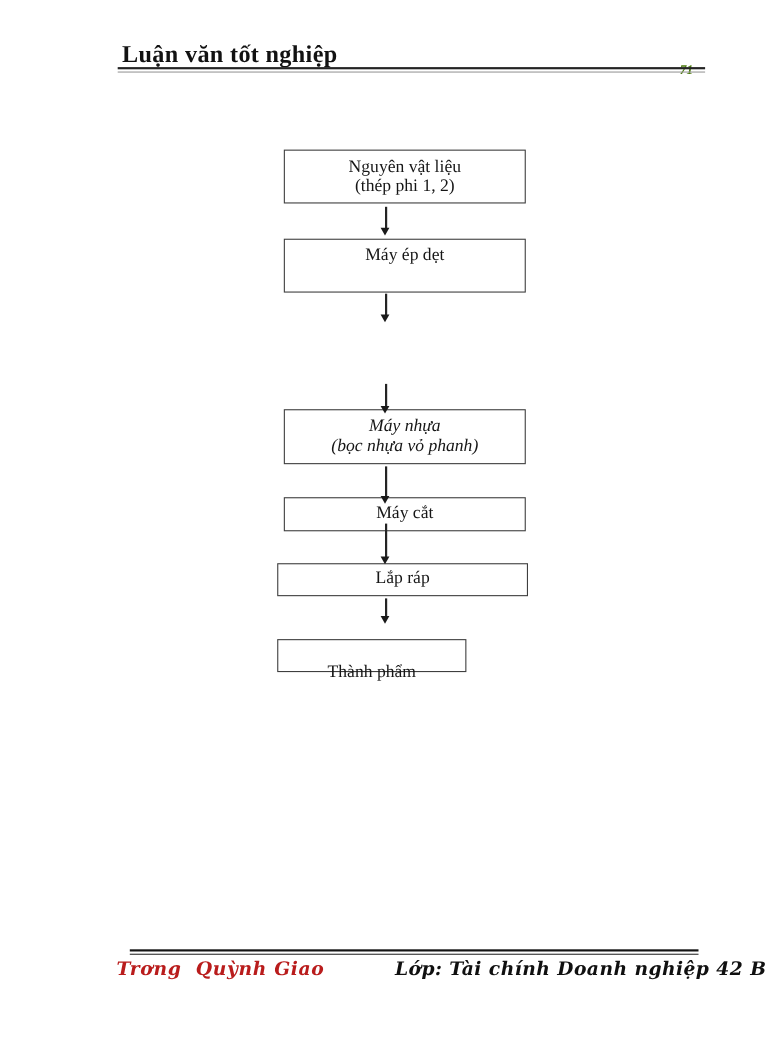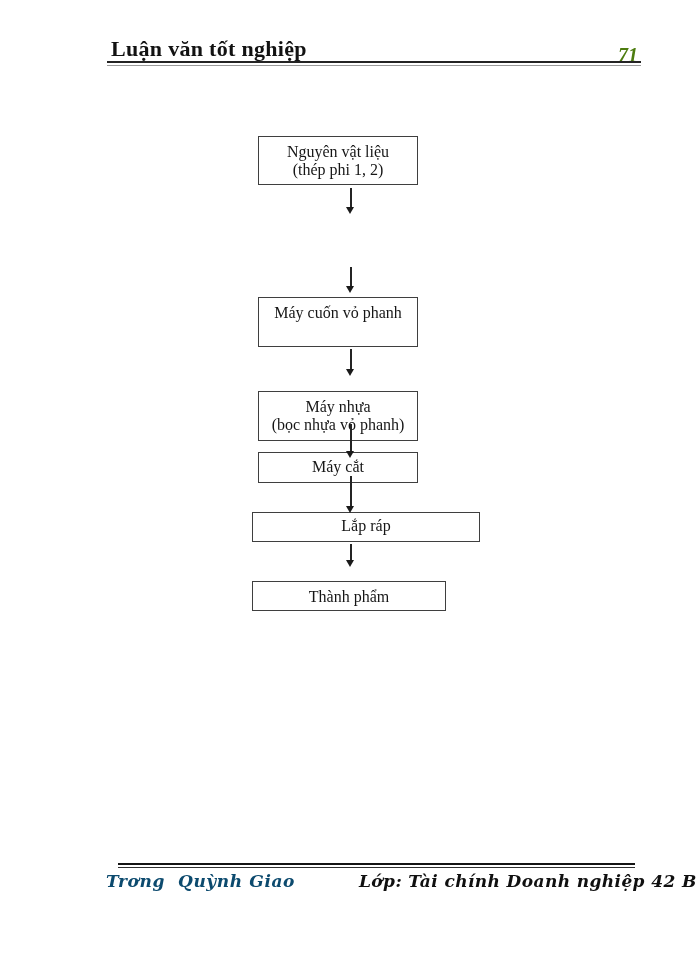--- a/index.html
+++ b/index.html
@@ -14,48 +14,48 @@
     overflow:hidden;
   }
 
   
   .header-title {
     position:absolute; left:111px; top:36px;
     font-size:22px; font-weight:bold; letter-spacing:0.3px;
     color:#121212;
   }
   .page-number {
-    position:absolute; left:618px; top:44px;
-    font-size:20px; font-weight:bold; font-style:italic;
+    position:absolute; left:618px; top:56px;
+    font-size:12px; font-weight:bold; font-style:italic;
     color:#4d7c0f;
   }
   .header-rule {
     position:absolute; left:107px; top:61px; width:534px; height:2px;
     border-top:2px solid #242424;
     border-bottom:1px solid #9a9a9a;
   }
 
   
   .node {
-    position:absolute; left:258px; width:160px;
+    position:absolute; left:258px; width:220px;
     border:1px solid #3f3f3f;
     box-sizing:border-box;
     text-align:center;
     font-size:16px; line-height:18px;
     white-space:pre-line;
     background:transparent;
     z-index:1;
   }
   .n1 { top:136px; height:49px; padding-top:6px; }
   .n2 { top:217px; height:49px; padding-top:5px; }
   .n3 { top:297px; height:50px; padding-top:6px; }
-  .n4 { top:391px; height:50px; padding-top:6px; }
+  .n4 { top:372px; height:50px; padding-top:6px;font-style:italic; }
   .n5 { top:452px; height:31px; padding-top:5px; }
   .n6 { left:252px; width:228px; top:512px; height:30px; padding-top:4px; }
-  .n7 { left:252px; width:194px; top:581px; height:30px; padding-top:6px; }
+  .n7 { left:252px; width:172px; top:581px; height:30px; padding-top:20px; }
 
   .arrow { position:absolute; left:346px; width:9px; z-index:2; }
   .a1 { top:188px; height:26px; }
   .a2 { top:267px; height:26px; }
   .a3 { top:349px; height:27px; }
   .a4 { top:424px; height:34px; }
   .a5 { top:476px; height:37px; }
   .a6 { top:544px; height:23px; }
   .arrow .shaft {
     position:absolute; left:4px; top:0; bottom:6px; width:2px;
@@ -73,42 +73,42 @@
   .footer-rule {
     position:absolute; left:118px; top:863px; width:517px; height:2px;
     border-top:2px solid #141414;
     border-bottom:1px solid #2e2e2e;
   }
   .footer-author {
     position:absolute; left:106px; top:871px;
     font-size:17px; font-weight:bold; font-style:italic;
     letter-spacing:0.6px;
     font-family:"DejaVu Serif","Liberation Serif",serif;
-    color:#0c4a6e;
+    color:#b91c1c;
   }
   .footer-class {
     position:absolute; left:359px; top:871px;
     font-size:17px; font-weight:bold; font-style:italic;
     letter-spacing:0.4px;
     font-family:"DejaVu Serif","Liberation Serif",serif;
     color:#101010;
   }
 </style>
 </head>
 <body>
 
 <div class="page">
 
   <div class="header-title">Luận văn tốt nghiệp</div>
   <div class="page-number">71</div>
   <div class="header-rule"></div>
 
   <div class="node n1">Nguyên vật liệu
 (thép phi 1, 2)</div>
-  <div class="node n3">Máy cuốn vỏ phanh</div>
+  <div class="node n2">Máy ép dẹt</div>
   <div class="node n4">Máy nhựa
 (bọc nhựa vỏ phanh)</div>
   <div class="node n5">Máy cắt</div>
   <div class="node n6">Lắp ráp</div>
   <div class="node n7">Thành phẩm</div>
 
   <div class="arrow a1">
       <div class="shaft"></div>
       <div class="head"></div>
     </div>

